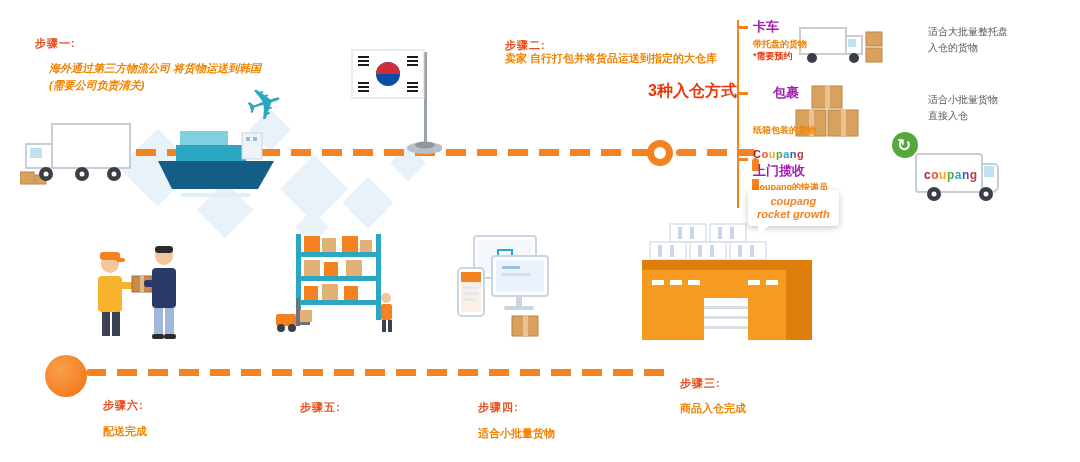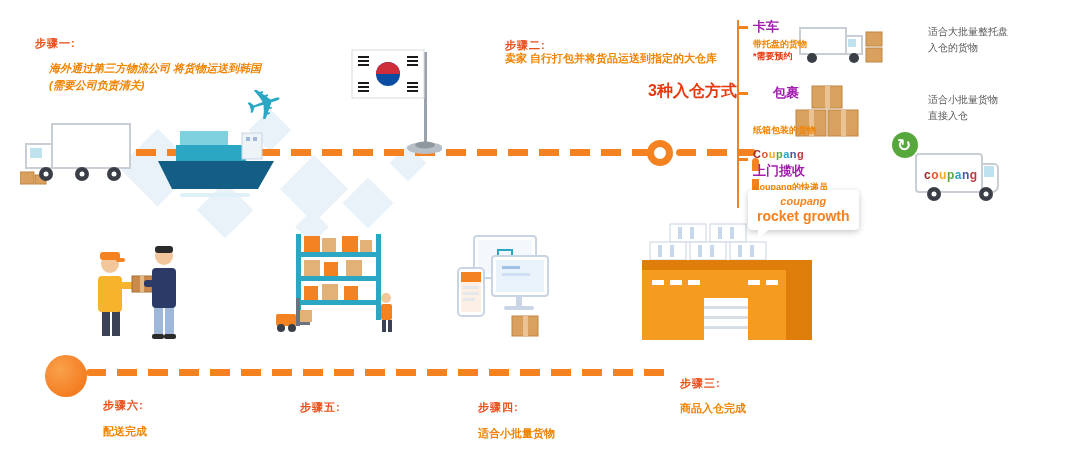--- a/index.html
+++ b/index.html
@@ -17,21 +17,21 @@
   .step-desc{position:absolute;font-size:11px;font-weight:bold;color:#F08300;line-height:1.55;z-index:4;}
   .opt-label{position:absolute;font-size:13px;font-weight:bold;color:#a21caf;z-index:4;}
   .opt-note{position:absolute;font-size:9px;font-weight:bold;color:#F08300;z-index:4;}
   .opt-highlight{position:absolute;font-size:9px;font-weight:bold;color:#E8380D;z-index:4;}
   .opt-desc{position:absolute;font-size:10px;color:#595757;line-height:1.6;z-index:4;}
   .vline{position:absolute;width:2px;background:#F58220;z-index:2;}
   .tick{position:absolute;width:11px;height:3px;background:#F58220;z-index:2;}
   .tag{position:absolute;background:#fff;border-radius:4px;box-shadow:0 2px 6px rgba(0,0,0,.22);
        padding:5px 9px 6px;text-align:center;z-index:5;}
   .tag .t1{color:#F58220;font-weight:bold;font-style:italic;font-size:11px;line-height:1.15;}
-  .tag .t2{color:#F58220;font-weight:bold;font-size:14px;line-height:1.15;}
+  .tag .t2{color:#F58220;font-weight:bold;font-style:italic;font-size:11px;line-height:1.15;}
   .tag::after{content:"";position:absolute;left:10px;bottom:-8px;width:0;height:0;
        border-left:0 solid transparent;border-right:12px solid transparent;border-top:9px solid #fff;}
   .plane{position:absolute;font-size:44px;color:#2BA7C4;transform:rotate(-18deg);z-index:2;}
   .coupang-logo{font-weight:bold;letter-spacing:.5px;}
   .illus{position:absolute;z-index:2;}
 </style>
 </head>
 <body>
 
 <div class="canvas">

